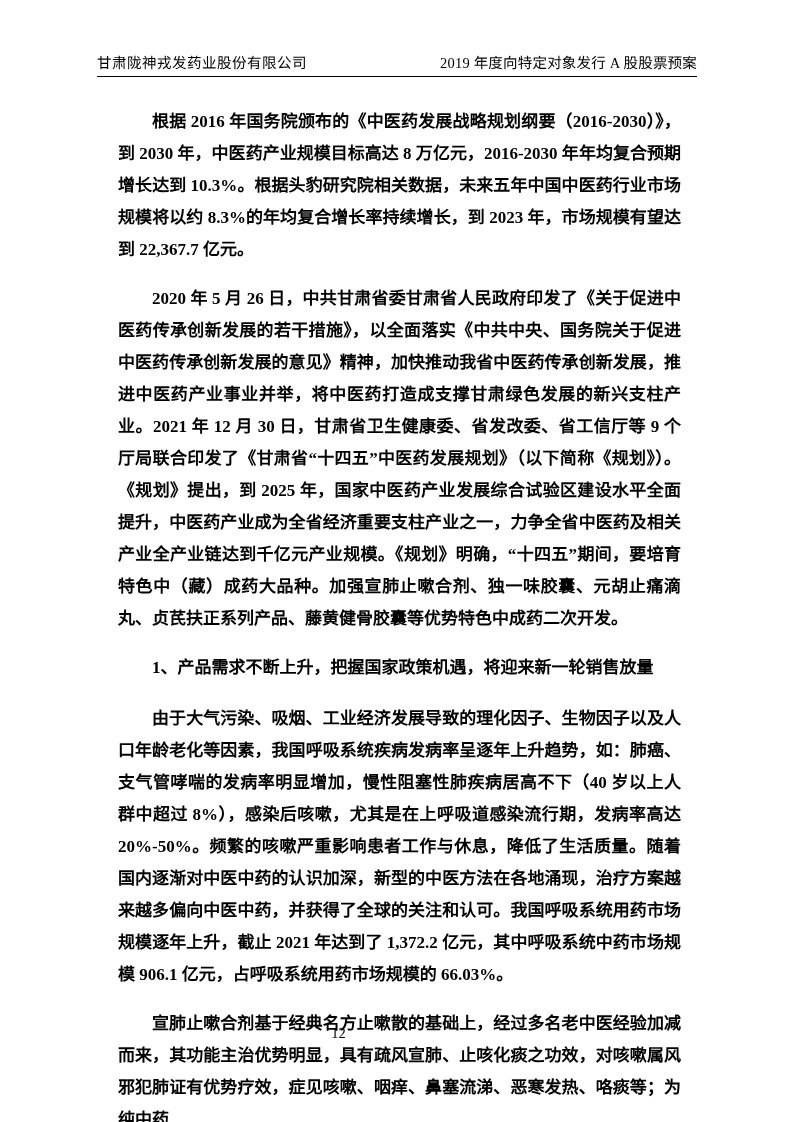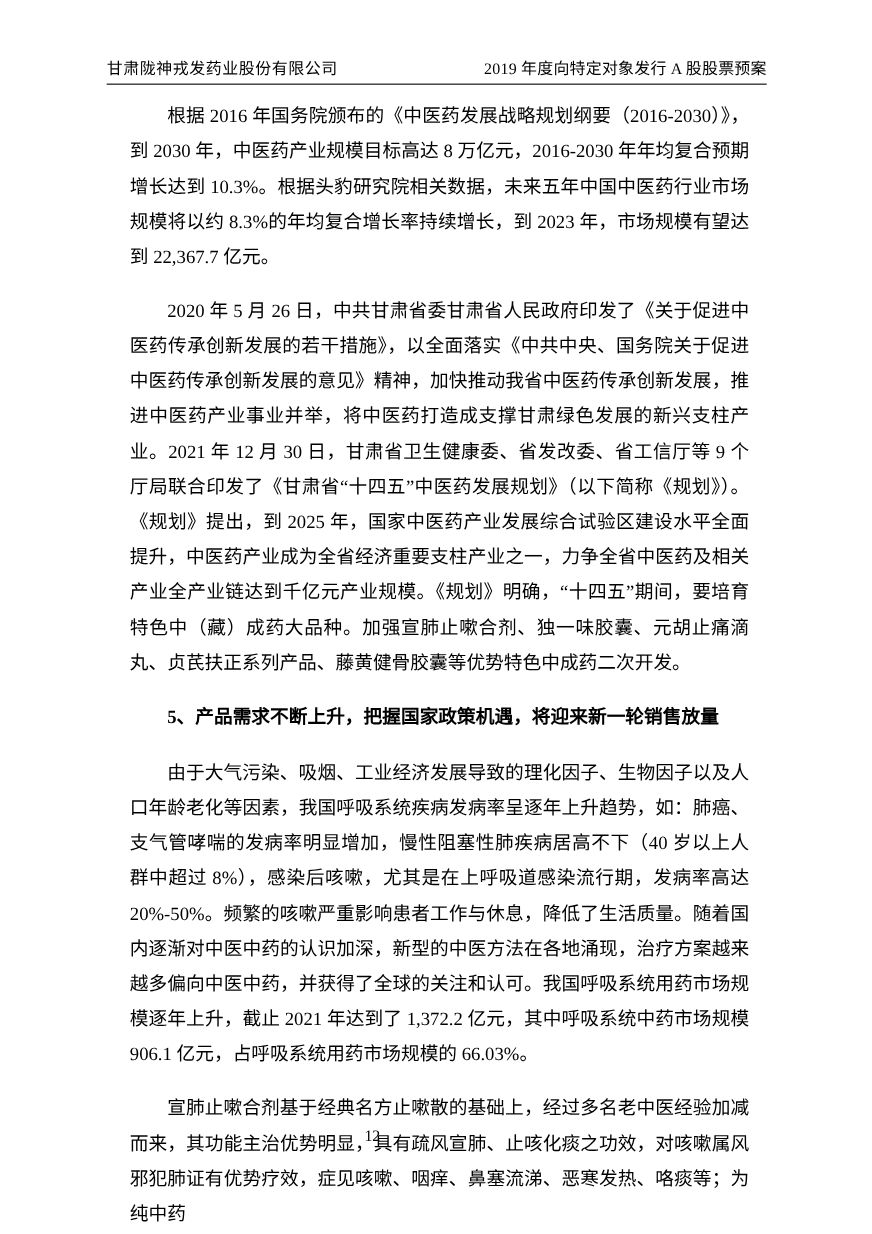--- a/index.html
+++ b/index.html
@@ -42,22 +42,23 @@
   .doc-body {
     position: absolute;
     top: 90px;
     left: 118px;
     width: 563px;
     font-size: 17px;
     line-height: 32px;
     text-align: justify;
   }
   .doc-body p {
-    margin: 0 0 17px 0;
+    margin: 16px 0 17px 0;
     text-indent: 2em;
+    font-weight: bold;
   }
   .doc-body h2 {
     font-size: 17px;
     line-height: 32px;
     font-weight: bold;
     margin: 16px 0 19px 0;
     text-indent: 2em;
   }
   .doc-body p.last {
     margin-bottom: 0;
@@ -79,21 +80,21 @@
 <div class="page">
 
   <div class="page-header">
     <span class="company">甘肃陇神戎发药业股份有限公司</span>
     <span class="doc-title">2019 年度向特定对象发行 A 股股票预案</span>
   </div>
 
   <div class="doc-body">
     <p>根据 2016 年国务院颁布的《中医药发展战略规划纲要（2016-2030）》，到 2030 年，中医药产业规模目标高达 8 万亿元，2016-2030 年年均复合预期增长达到 10.3%。根据头豹研究院相关数据，未来五年中国中医药行业市场规模将以约 8.3%的年均复合增长率持续增长，到 2023 年，市场规模有望达到 22,367.7 亿元。</p>
     <p>2020 年 5 月 26 日，中共甘肃省委甘肃省人民政府印发了《关于促进中医药传承创新发展的若干措施》，以全面落实《中共中央、国务院关于促进中医药传承创新发展的意见》精神，加快推动我省中医药传承创新发展，推进中医药产业事业并举，将中医药打造成支撑甘肃绿色发展的新兴支柱产业。2021 年 12 月 30 日，甘肃省卫生健康委、省发改委、省工信厅等 9 个厅局联合印发了《甘肃省“十四五”中医药发展规划》（以下简称《规划》）。《规划》提出，到 2025 年，国家中医药产业发展综合试验区建设水平全面提升，中医药产业成为全省经济重要支柱产业之一，力争全省中医药及相关产业全产业链达到千亿元产业规模。《规划》明确，“十四五”期间，要培育特色中（藏）成药大品种。加强宣肺止嗽合剂、独一味胶囊、元胡止痛滴丸、贞芪扶正系列产品、藤黄健骨胶囊等优势特色中成药二次开发。</p>
-    <h2>5、产品需求不断上升，把握国家政策机遇，将迎来新一轮销售放量</h2>
+    <h2>1、产品需求不断上升，把握国家政策机遇，将迎来新一轮销售放量</h2>
     <p>由于大气污染、吸烟、工业经济发展导致的理化因子、生物因子以及人口年龄老化等因素，我国呼吸系统疾病发病率呈逐年上升趋势，如：肺癌、支气管哮喘的发病率明显增加，慢性阻塞性肺疾病居高不下（40 岁以上人群中超过 8%），感染后咳嗽，尤其是在上呼吸道感染流行期，发病率高达 20%-50%。频繁的咳嗽严重影响患者工作与休息，降低了生活质量。随着国内逐渐对中医中药的认识加深，新型的中医方法在各地涌现，治疗方案越来越多偏向中医中药，并获得了全球的关注和认可。我国呼吸系统用药市场规模逐年上升，截止 2021 年达到了 1,372.2 亿元，其中呼吸系统中药市场规模 906.1 亿元，占呼吸系统用药市场规模的 66.03%。</p>
     <p class="last">宣肺止嗽合剂基于经典名方止嗽散的基础上，经过多名老中医经验加减而来，其功能主治优势明显，具有疏风宣肺、止咳化痰之功效，对咳嗽属风邪犯肺证有优势疗效，症见咳嗽、咽痒、鼻塞流涕、恶寒发热、咯痰等；为纯中药</p>
   </div>
 
   <div class="page-footer">
     <span>12</span>
   </div>
 
 </div>
 

